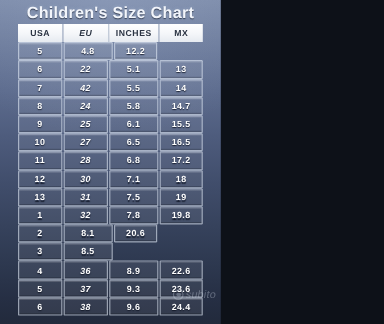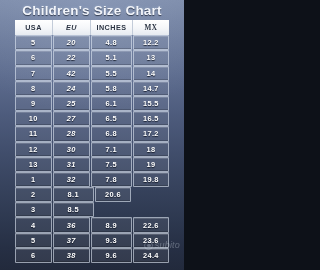--- a/index.html
+++ b/index.html
@@ -83,21 +83,21 @@
   .c3 { width: 36px; }
 
   
   .row.header .cell {
     background: linear-gradient(180deg, #ffffff 0%, #f4f6f9 55%, #e6eaf0 100%);
     color: #2b3443;
     font-size: 7.2px;
     letter-spacing: 0.5px;
     border-right: 1px solid #c3ccd9;
   }
-  .row.header .cell:last-child { border-right: none; font-family: Liberation Serif, serif; }
+  .row.header .cell:last-child { border-right: none; }
 
   
   .row.data .cell {
     color: #ffffff;
     background: rgba(255,255,255,0.075);
     border: 1px solid rgba(226,234,247,0.58);
     border-radius: 1px;
     text-shadow: 0 1px 1px rgba(10,16,30,0.85);
     margin-right: 1.4px;
     box-shadow: inset 0 1px 0 rgba(255,255,255,0.16),
@@ -159,21 +159,20 @@
   <div class="table-wrap">
     <div class="row header">
       <div class="cell c0">USA</div>
       <div class="cell c1">EU</div>
       <div class="cell c2">INCHES</div>
       <div class="cell c3">MX</div>
     </div>
     <div id="rows-host">
         <div class="row data">
           <div class="cell c0">5</div>
-          <div class="cell c1">20</div>
           <div class="cell c2">4.8</div>
           <div class="cell c3">12.2</div>
         </div>
         <div class="row data">
           <div class="cell c0">6</div>
           <div class="cell c1">22</div>
           <div class="cell c2">5.1</div>
           <div class="cell c3">13</div>
         </div>
         <div class="row data">

